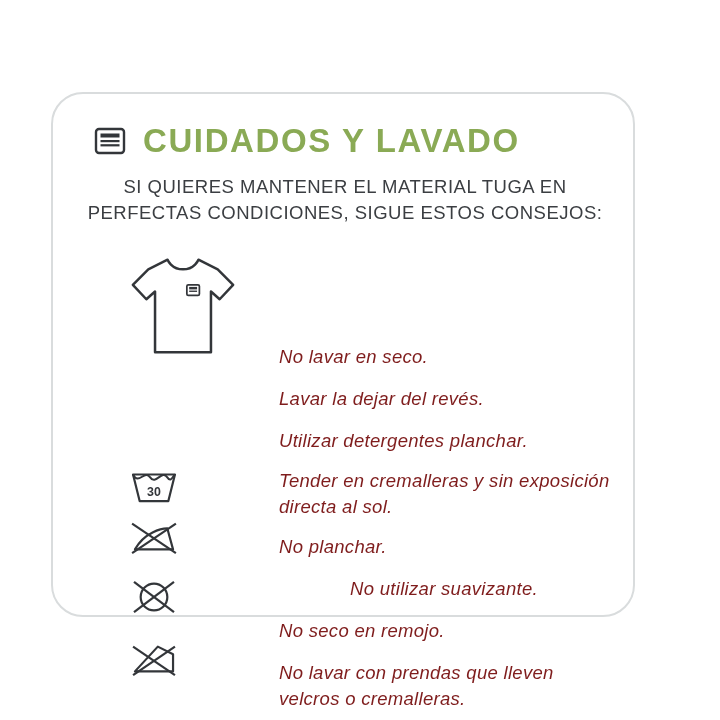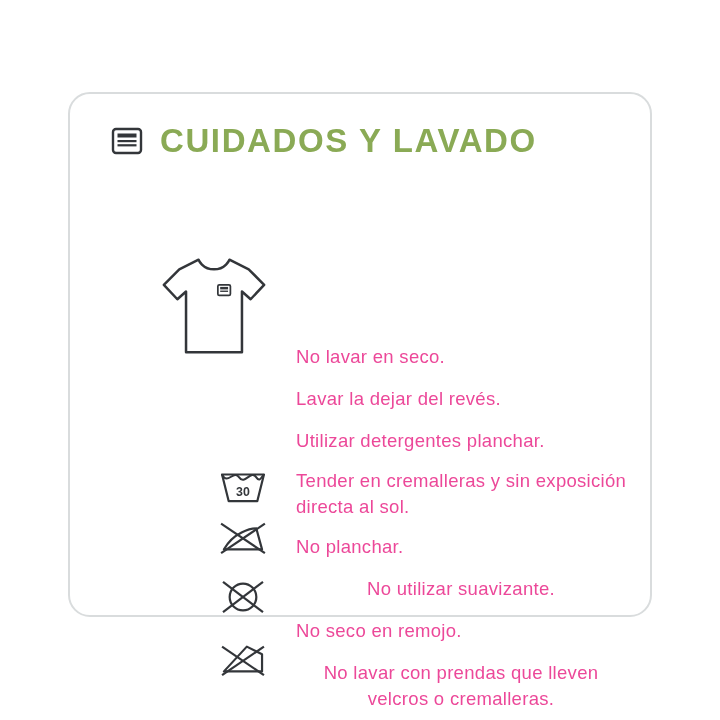--- a/index.html
+++ b/index.html
@@ -15,26 +15,26 @@
     overflow: hidden;
   }
   .page {
     position: relative;
     width: 720px;
     height: 720px;
     background: #ffffff;
   }
   .card {
     position: absolute;
-    left: 68px;
+    left: 51px;
     top: 92px;
     width: 584px;
     height: 525px;
     border: 2px solid #d9dcdd;
-    border-radius: 22px;
+    border-radius: 32px;
     background: #ffffff;
     box-sizing: border-box;
   }
   .header-row {
     position: absolute;
     left: 40px;
     top: 28px;
     display: flex;
     align-items: center;
     gap: 16px;
@@ -78,71 +78,76 @@
     top: 0;
     width: 130px;
     height: 350px;
   }
   .icon-box {
     position: absolute;
     left: 0;
     width: 130px;
     display: flex;
     align-items: center;
-    justify-content: flex-end;
+    justify-content: flex-start;
   }
   .icon-tshirt { top: 0px; height: 120px; }
   .icon-wash   { top: 218px; height: 42px; }
   .icon-iron   { top: 270px; height: 42px; }
   .icon-soak   { top: 330px; height: 42px; }
   .icon-velcro { top: 392px; height: 42px; }
 
   .text-col {
     position: absolute;
     left: 226px;
     top: 0;
     width: 330px;
   }
   .care-line {
     position: absolute;
     left: 0;
     width: 330px;
     font-size: 18.5px;
     letter-spacing: 0.3px;
-    color: #ec4899;
+    color: #7f1d1d;
     line-height: 1.4;
+    font-style: italic;
   }
   .l0 { top: 98px; }
   .l1 { top: 140px; }
   .l2 { top: 182px; }
   .l3 { top: 222px; }
   .l4 { top: 288px; }
   .l5 { top: 330px; text-align: center; }
   .l6 { top: 372px; }
-  .l7 { top: 414px; text-align: center; }
+  .l7 { top: 414px; }
   .care-line span { display: block; white-space: nowrap; }
 </style>
 </head>
 <body>
 
 <div class="page">
   <div class="card">
 
     <div class="header-row">
       <span class="brand-mark">
         <svg viewBox="0 0 34 34" width="34" height="34" aria-hidden="true">
           <rect x="3" y="5" width="28" height="24" rx="3" fill="none" stroke="#33363a" stroke-width="2.4"></rect>
           <rect x="7.5" y="9.5" width="19" height="4" fill="#33363a"></rect>
           <rect x="7.5" y="16" width="19" height="2.2" fill="#33363a"></rect>
           <rect x="7.5" y="20.2" width="19" height="2.2" fill="#33363a"></rect>
         </svg>
       </span>
       <span class="title">CUIDADOS Y LAVADO</span>
     </div>
 
+    <div class="subtitle">
+      <div>SI QUIERES MANTENER EL MATERIAL TUGA EN</div>
+      <div>PERFECTAS CONDICIONES, SIGUE ESTOS CONSEJOS:</div>
+    </div>
 
     <div class="content">
 
       <div class="icons-col">
 
         <div class="icon-box icon-tshirt">
           <svg viewBox="0 0 120 112" width="116" height="108" aria-hidden="true">
             <path d="M44 8 L24 18 L8 34 L22 49 L31 41 L31 104 L89 104 L89 41 L98 49 L112 34 L96 18 L76 8
                      C76 8 72 18 60 18 C48 18 44 8 44 8 Z" fill="none" stroke="#33363a" stroke-width="2.6" stroke-linejoin="round"></path>
             <rect x="64" y="34" width="13" height="11" rx="1.5" fill="none" stroke="#33363a" stroke-width="1.8"></rect>

